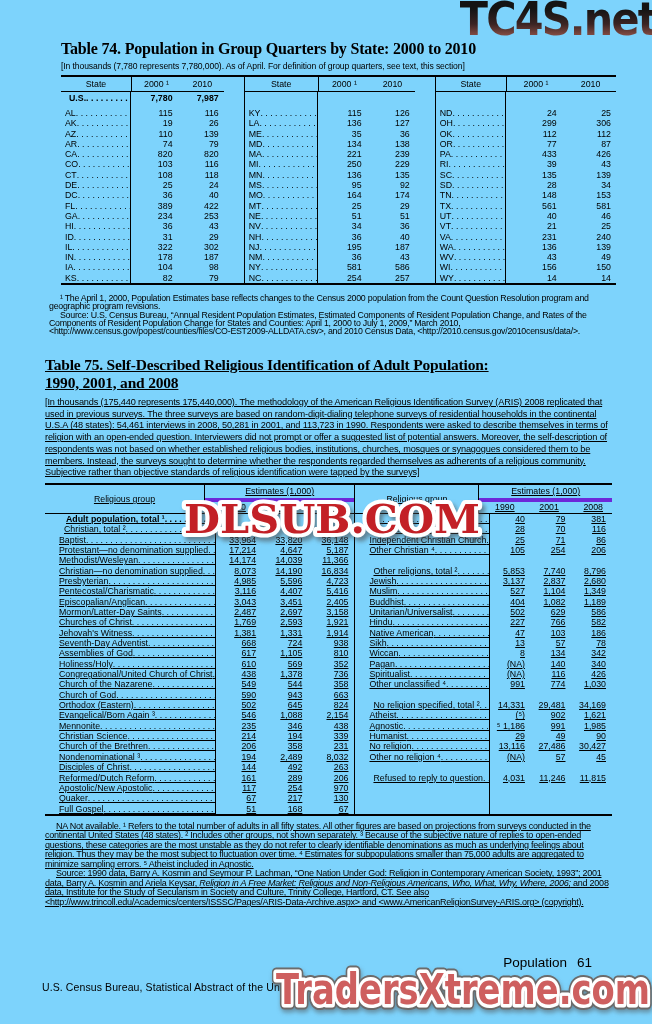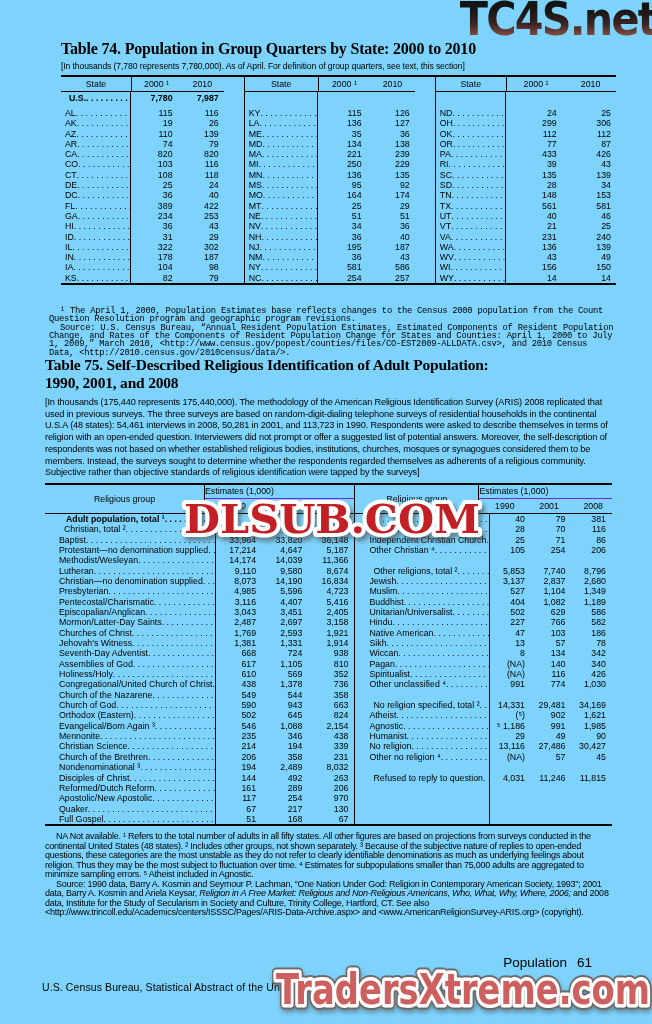--- a/index.html
+++ b/index.html
@@ -23,37 +23,37 @@
   .t74-head .h-v{flex:1.15;text-align:center;}
   .t74-head .h-v2{flex:1;text-align:center;}
   .t74-row{display:flex;height:10.3px;line-height:10.3px;}
   .t74-state{display:flex;border-right:1px solid #000;padding-left:4px;overflow:hidden;box-sizing:border-box;}
   .t74-v{flex:1.15;text-align:right;padding-right:10px;}
   .t74-v2{flex:1;text-align:right;padding-right:5px;}
   .us-row{font-weight:bold;height:16px;line-height:12px;}
   .us-row .t74-state{padding-left:8px;}
   .dots{flex:1;overflow:hidden;white-space:nowrap;}
   .dots::after{content:" .\00a0.\00a0.\00a0.\00a0.\00a0.\00a0.\00a0.\00a0.\00a0.\00a0.\00a0.\00a0.\00a0.\00a0.\00a0.\00a0.\00a0.\00a0.\00a0.\00a0.\00a0.\00a0.\00a0.\00a0.\00a0.\00a0.\00a0.\00a0.\00a0.\00a0.\00a0.\00a0.\00a0.\00a0.\00a0.\00a0.\00a0.\00a0.\00a0.";}
-  .t74-fn{margin-left:-12px;margin-top:22px;width:567px;font-size:8.8px;line-height:8.3px;letter-spacing:-0.25px;font-family:Liberation Mono, monospace;}
+  .t74-fn{margin-left:-12px;margin-top:9px;width:567px;font-size:8.8px;line-height:8.3px;letter-spacing:-0.25px;}
   .t74-fn p{margin:0;text-indent:11px;}
 
   
-  .t75-block{position:absolute;left:45px;top:356px;width:567px;}
+  .t75-block{position:absolute;left:45px;top:356px;width:567px;text-decoration:underline;}
   .t75-title{font-family:"Liberation Serif",serif;font-weight:bold;font-size:15.5px;line-height:17.5px;letter-spacing:-0.2px;}
   .t75-intro{margin-top:6px;font-size:9.2px;line-height:11.7px;letter-spacing:-0.15px;}
   .t75{margin-top:4px;border-top:2px solid #000;border-bottom:2px solid #000;display:flex;font-size:8.8px;}
   .t75-panel{display:flex;flex-direction:column;}
   .t75-panel.left{width:310px;}
   .t75-panel.right{width:257px;border-left:1px solid #000;}
   .t75-head{display:flex;border-bottom:1px solid #000;height:28px;}
   .t75-head .g{border-right:1px solid #000;display:flex;align-items:center;justify-content:center;text-align:center;box-sizing:border-box;}
   .left .g,.left .t75-l{width:160px;}
   .right .g,.right .t75-l{width:124px;}
   .t75-head .e{flex:1;display:flex;flex-direction:column;}
-  .t75-head .est{height:13px;line-height:13px;text-align:left;border-bottom:1px solid #6d28d9;}
+  .t75-head .est{height:13px;line-height:13px;text-align:center;border-bottom:4px solid #6d28d9;}
   .t75-head .yrs{flex:1;display:flex;align-items:center;}
   .t75-head .yrs span{flex:1;text-align:right;padding-right:9px;}
   .t75-row{display:flex;min-height:10.35px;line-height:10.35px;}
   .t75-l{border-right:1px solid #000;display:flex;padding-left:3px;box-sizing:border-box;overflow:hidden;margin-left:11px;}
   .t75-l .lbl{padding-left:8px;text-indent:-8px;}
   .right .t75-l .lbl{white-space:nowrap;}
   .t75-v{flex:1;text-align:right;padding-right:6px;}
   .t75-row.bold{font-weight:bold;}
   .t75-fill{flex:1;}
   .t75-fn{margin-top:6px;font-size:9px;line-height:9.5px;letter-spacing:-0.25px;}
@@ -617,29 +617,20 @@
               <span class="t75-l">
                 <span class="lbl">Methodist/Wesleyan</span>
                 <span class="dots"></span>
               </span>
               <span class="t75-v">14,174</span>
               <span class="t75-v">14,039</span>
               <span class="t75-v">11,366</span>
             </div>
             <div class="t75-row">
               <span class="t75-l">
-                <span class="lbl">Lutheran</span>
-                <span class="dots"></span>
-              </span>
-              <span class="t75-v">9,110</span>
-              <span class="t75-v">9,580</span>
-              <span class="t75-v">8,674</span>
-            </div>
-            <div class="t75-row">
-              <span class="t75-l">
                 <span class="lbl">Christian—no denomination supplied</span>
                 <span class="dots"></span>
               </span>
               <span class="t75-v">8,073</span>
               <span class="t75-v">14,190</span>
               <span class="t75-v">16,834</span>
             </div>
             <div class="t75-row">
               <span class="t75-l">
                 <span class="lbl">Presbyterian</span>

